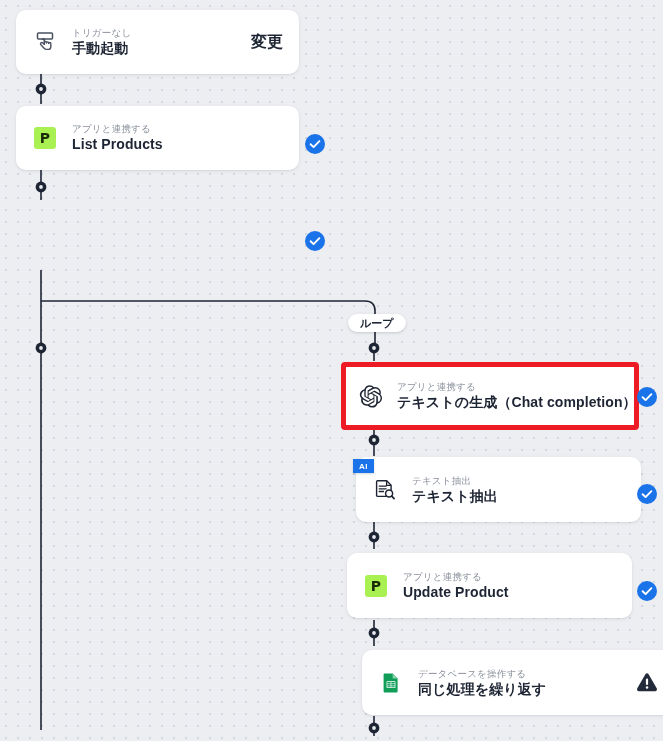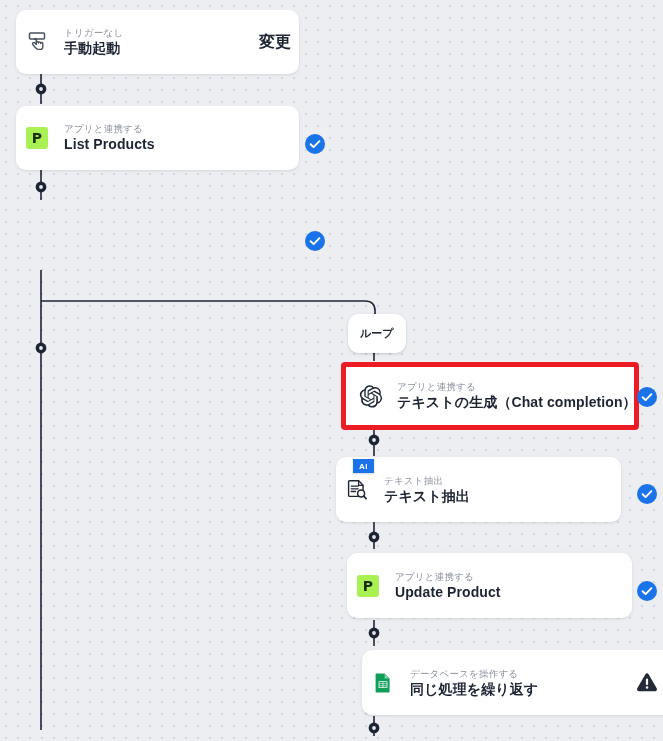--- a/index.html
+++ b/index.html
@@ -40,21 +40,21 @@
   
   .node {
     position: absolute;
     box-sizing: border-box;
     background: #ffffff;
     border-radius: 10px;
     box-shadow: 0 1px 2px rgba(16, 24, 40, 0.07),
                 0 1px 5px rgba(16, 24, 40, 0.05);
     display: flex;
     align-items: center;
-    padding: 0 8px;
+    padding: 0 16px;
   }
   .node.selected {
     border: 5px solid #ed1c24;
     border-radius: 4px;
     padding: 0 11px;
     box-shadow: none;
   }
 
   .node-icon {
     width: 26px;
@@ -119,21 +119,21 @@
     border-radius: 0;
     display: flex;
     align-items: center;
     justify-content: center;
     box-shadow: 0 1px 2px rgba(16,24,40,.18);
   }
 
   
   .loop-pill {
     position: absolute;
-    height: 39px;
+    height: 18px;
     padding: 0 12px;
     background: #ffffff;
     border-radius: 11px;
     display: flex;
     align-items: center;
     justify-content: flex-start;
     font-size: 11px;
     font-weight: 700;
     color: #1d2433;
     box-shadow: 0 1px 2px rgba(16,24,40,.10),
@@ -281,21 +281,21 @@
       <span class="node-title">テキストの生成（Chat completion）</span>
     </span>
   </div>
   <span class="status" style="left:637px; top:387px;">
     <svg width="20" height="20" viewBox="0 0 20 20">
       <circle cx="10" cy="10" r="10" fill="#1a73e8"></circle>
       <path d="M5.6 10.2 L8.6 13.1 L14.4 7.2" fill="none" stroke="#fff" stroke-width="1.9" stroke-linecap="round" stroke-linejoin="round"></path>
     </svg>
   </span>
 
-  <div class="node" style="left:336px; top:457px; width:285px; height:65px;">
+  <div class="node" style="left:356px; top:457px; width:285px; height:65px;">
     <span class="node-icon">
       <svg width="24" height="24" viewBox="0 0 24 24">
         <path d="M4.6 2.8 h9.1 l4.4 4.4 v10.2 a1 1 0 0 1-1 1 H4.6 a1 1 0 0 1-1-1 V3.8 a1 1 0 0 1 1-1z" fill="#ffffff" stroke="#1d2433" stroke-width="1.4" stroke-linejoin="round"></path>
         <path d="M13.6 2.9 v4.4 h4.4" fill="none" stroke="#1d2433" stroke-width="1.3"></path>
         <path d="M6.2 8.1 h7.0 M6.2 10.8 h7.0 M6.2 13.5 h4.3" stroke="#1d2433" stroke-width="1.3" stroke-linecap="round"></path>
         <circle cx="16.1" cy="15.4" r="3.5" fill="#ffffff" stroke="#1d2433" stroke-width="1.5"></circle>
         <path d="M18.7 18.1 L21.1 20.6" stroke="#1d2433" stroke-width="1.7" stroke-linecap="round"></path>
       </svg>
     </span>
     <span class="node-text">

